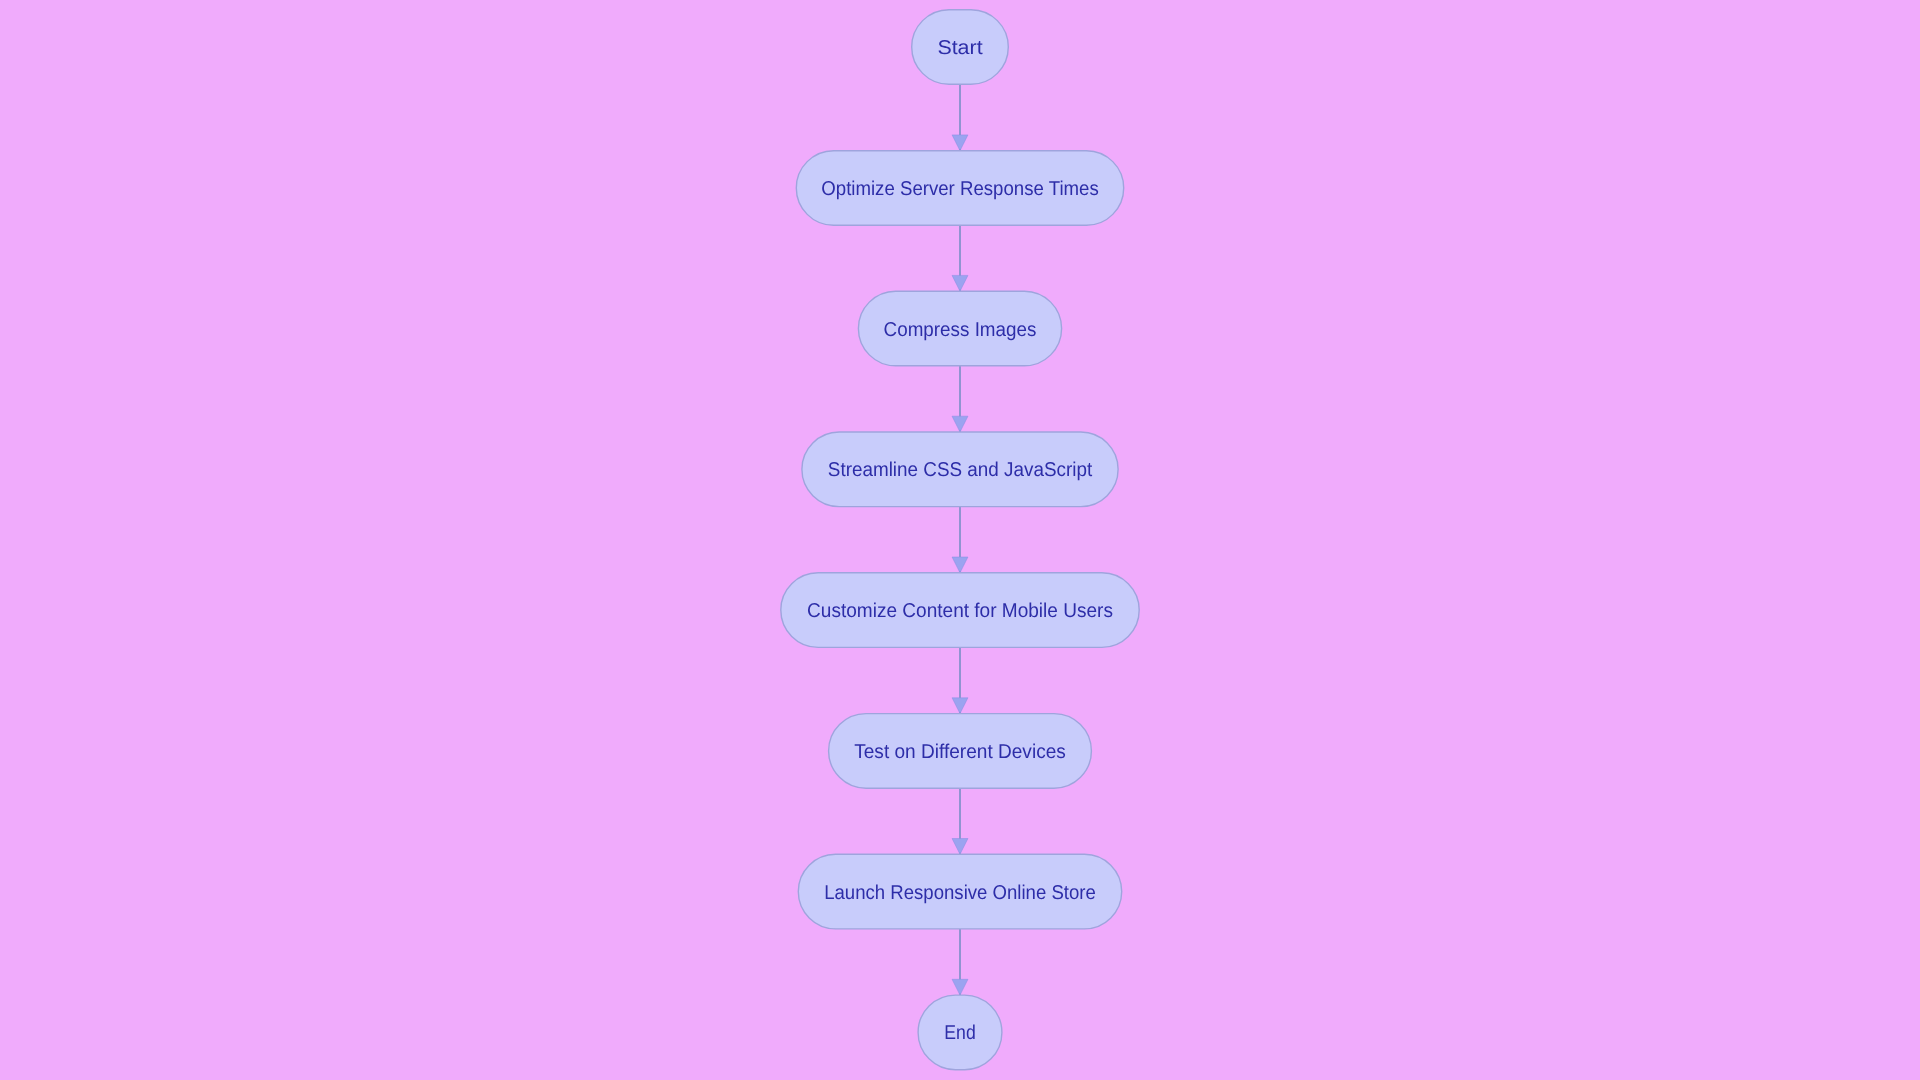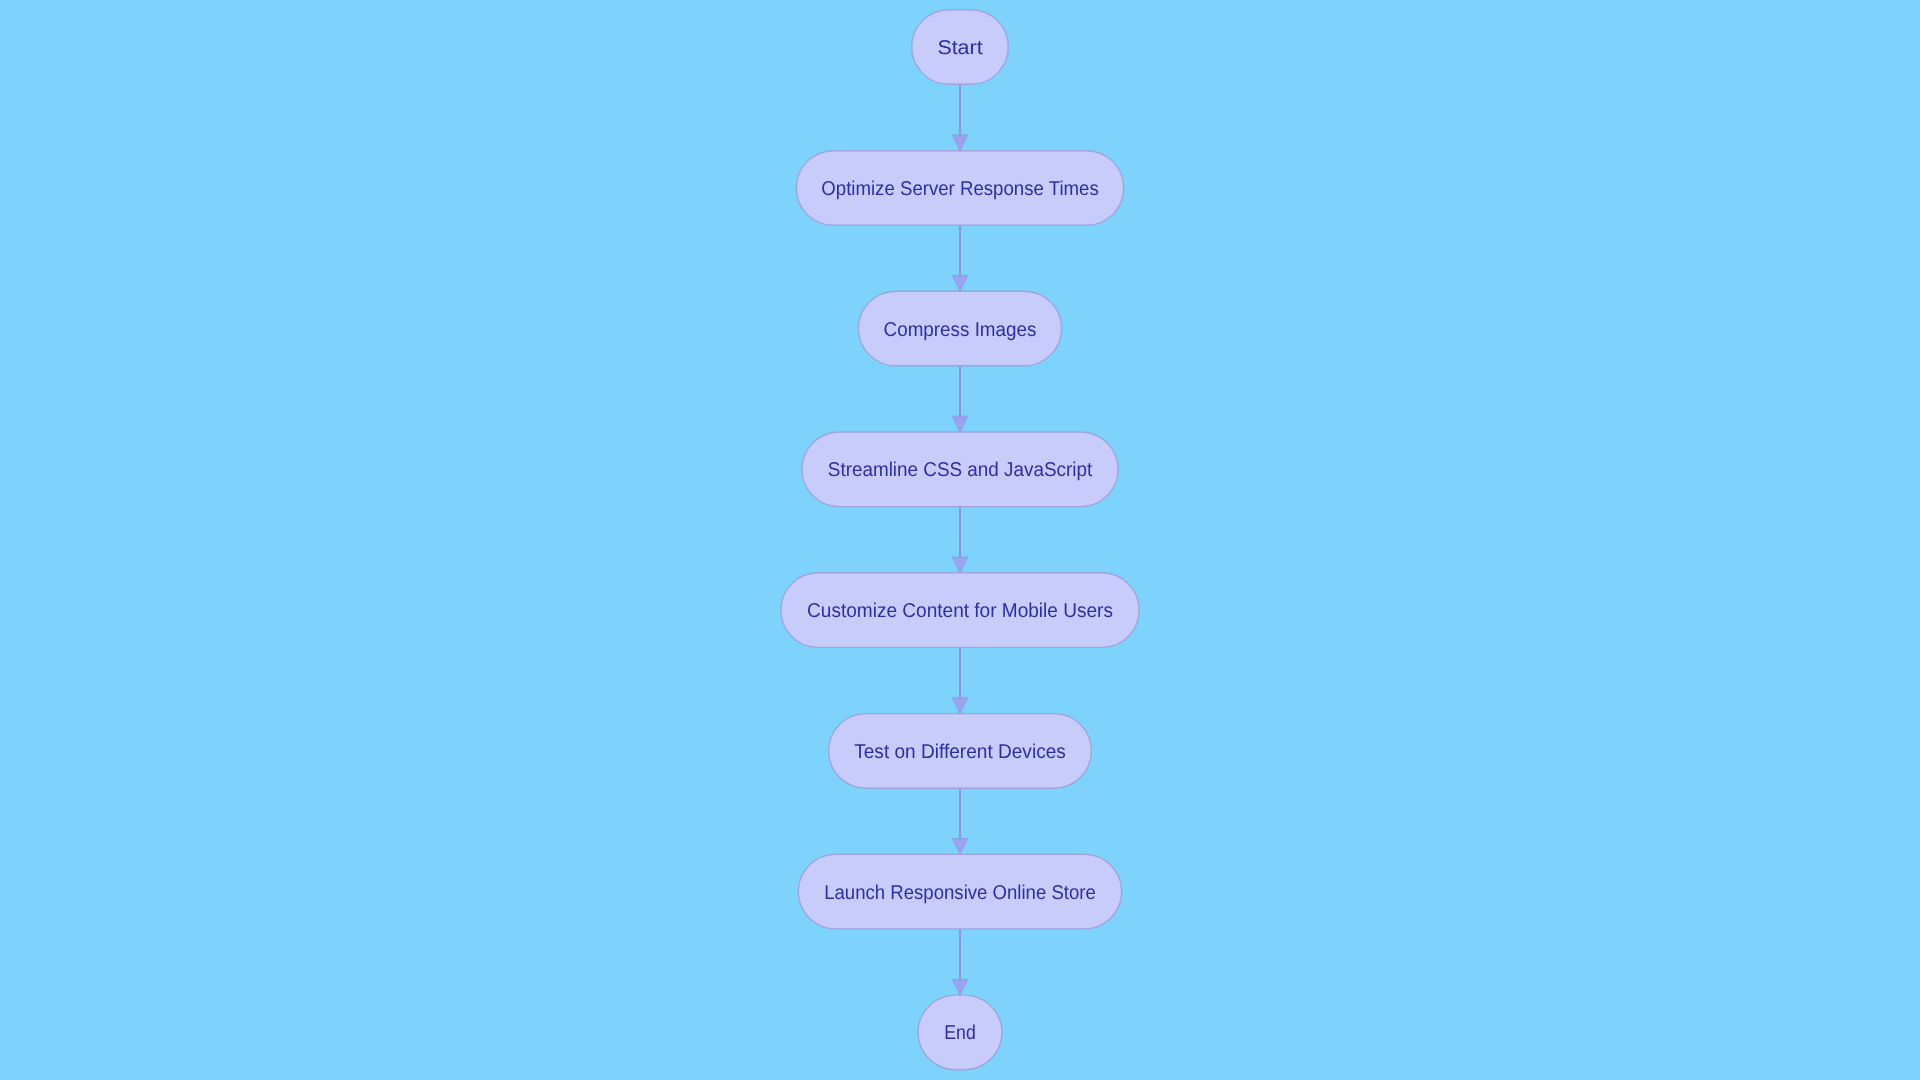--- a/index.html
+++ b/index.html
@@ -9,21 +9,21 @@
     width: 1920px;
     height: 1080px;
     background: #ffffff;
     overflow: hidden;
     font-family: "Liberation Sans", sans-serif;
   }
   #flow-root {
     position: relative;
     width: 1920px;
     height: 1080px;
-    background: #7dd3fc;
+    background: #f0abfc;
   }
   #flow-svg {
     position: absolute;
     left: 0;
     top: 0;
     width: 1920px;
     height: 1080px;
     display: block;
   }
   #flow-svg text { -webkit-font-smoothing: antialiased; text-rendering: geometricPrecision; }

